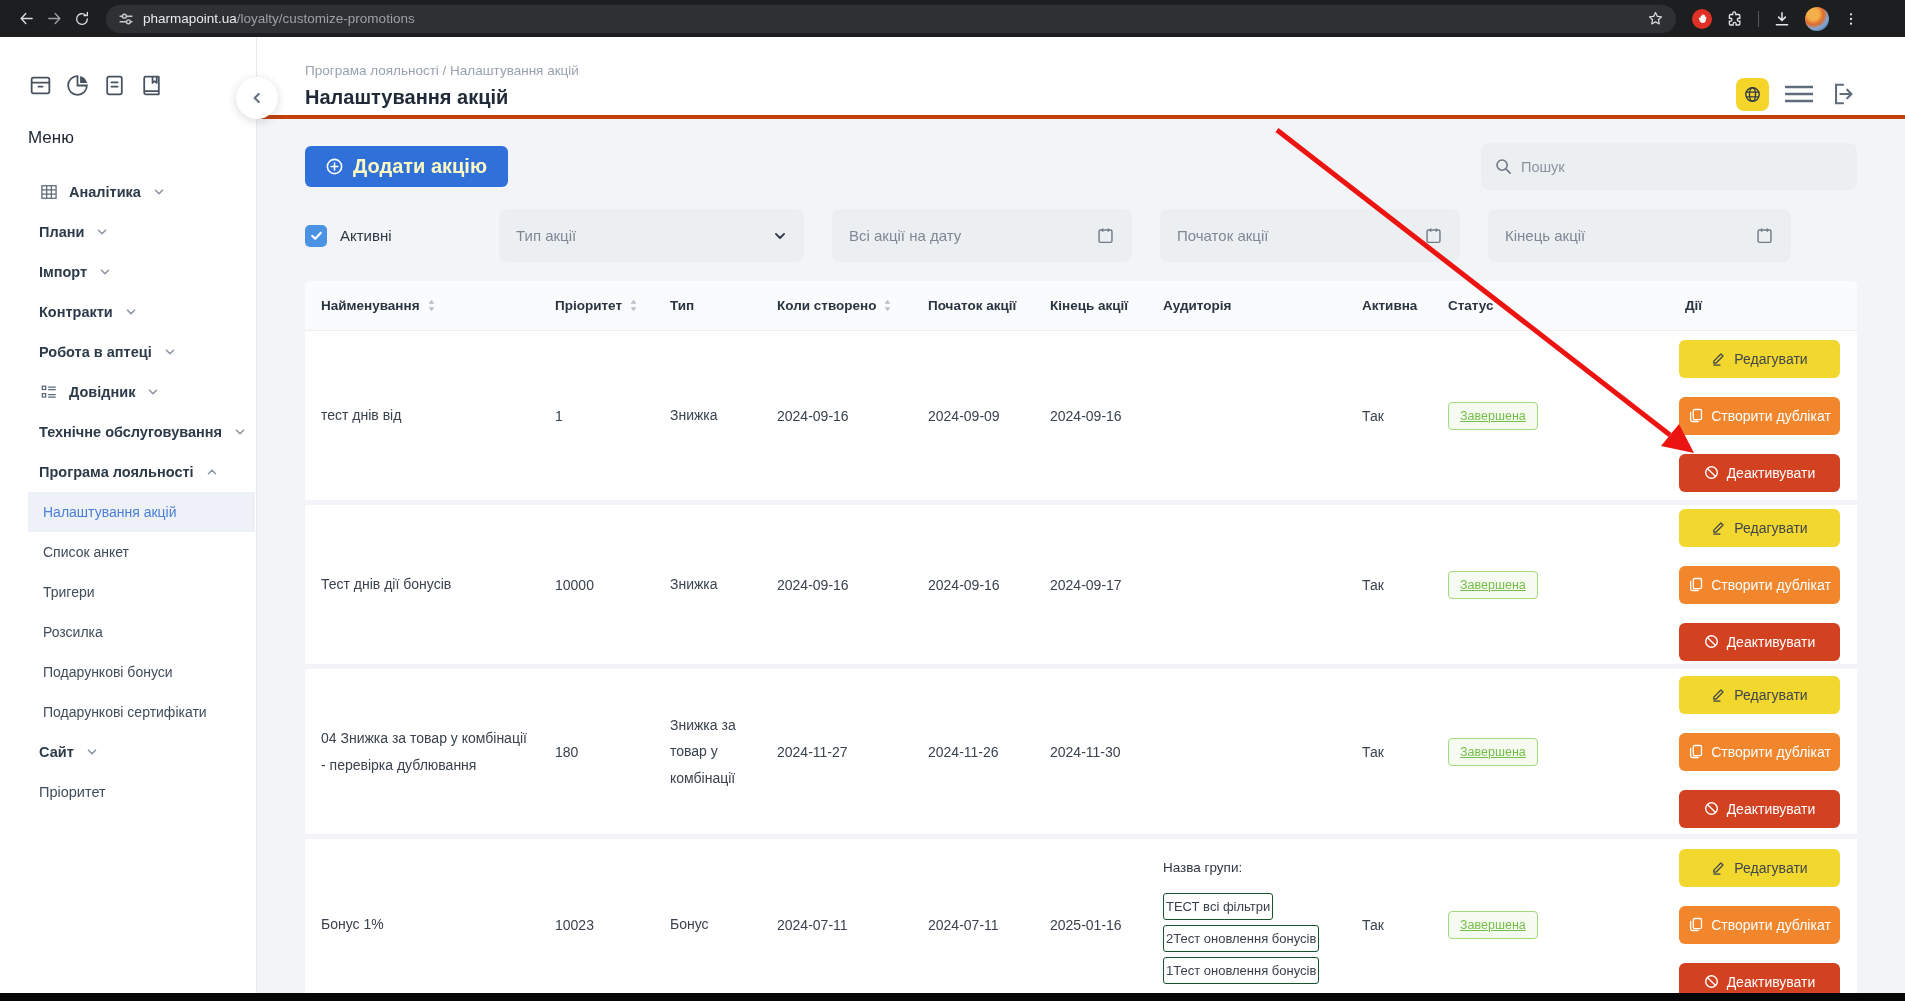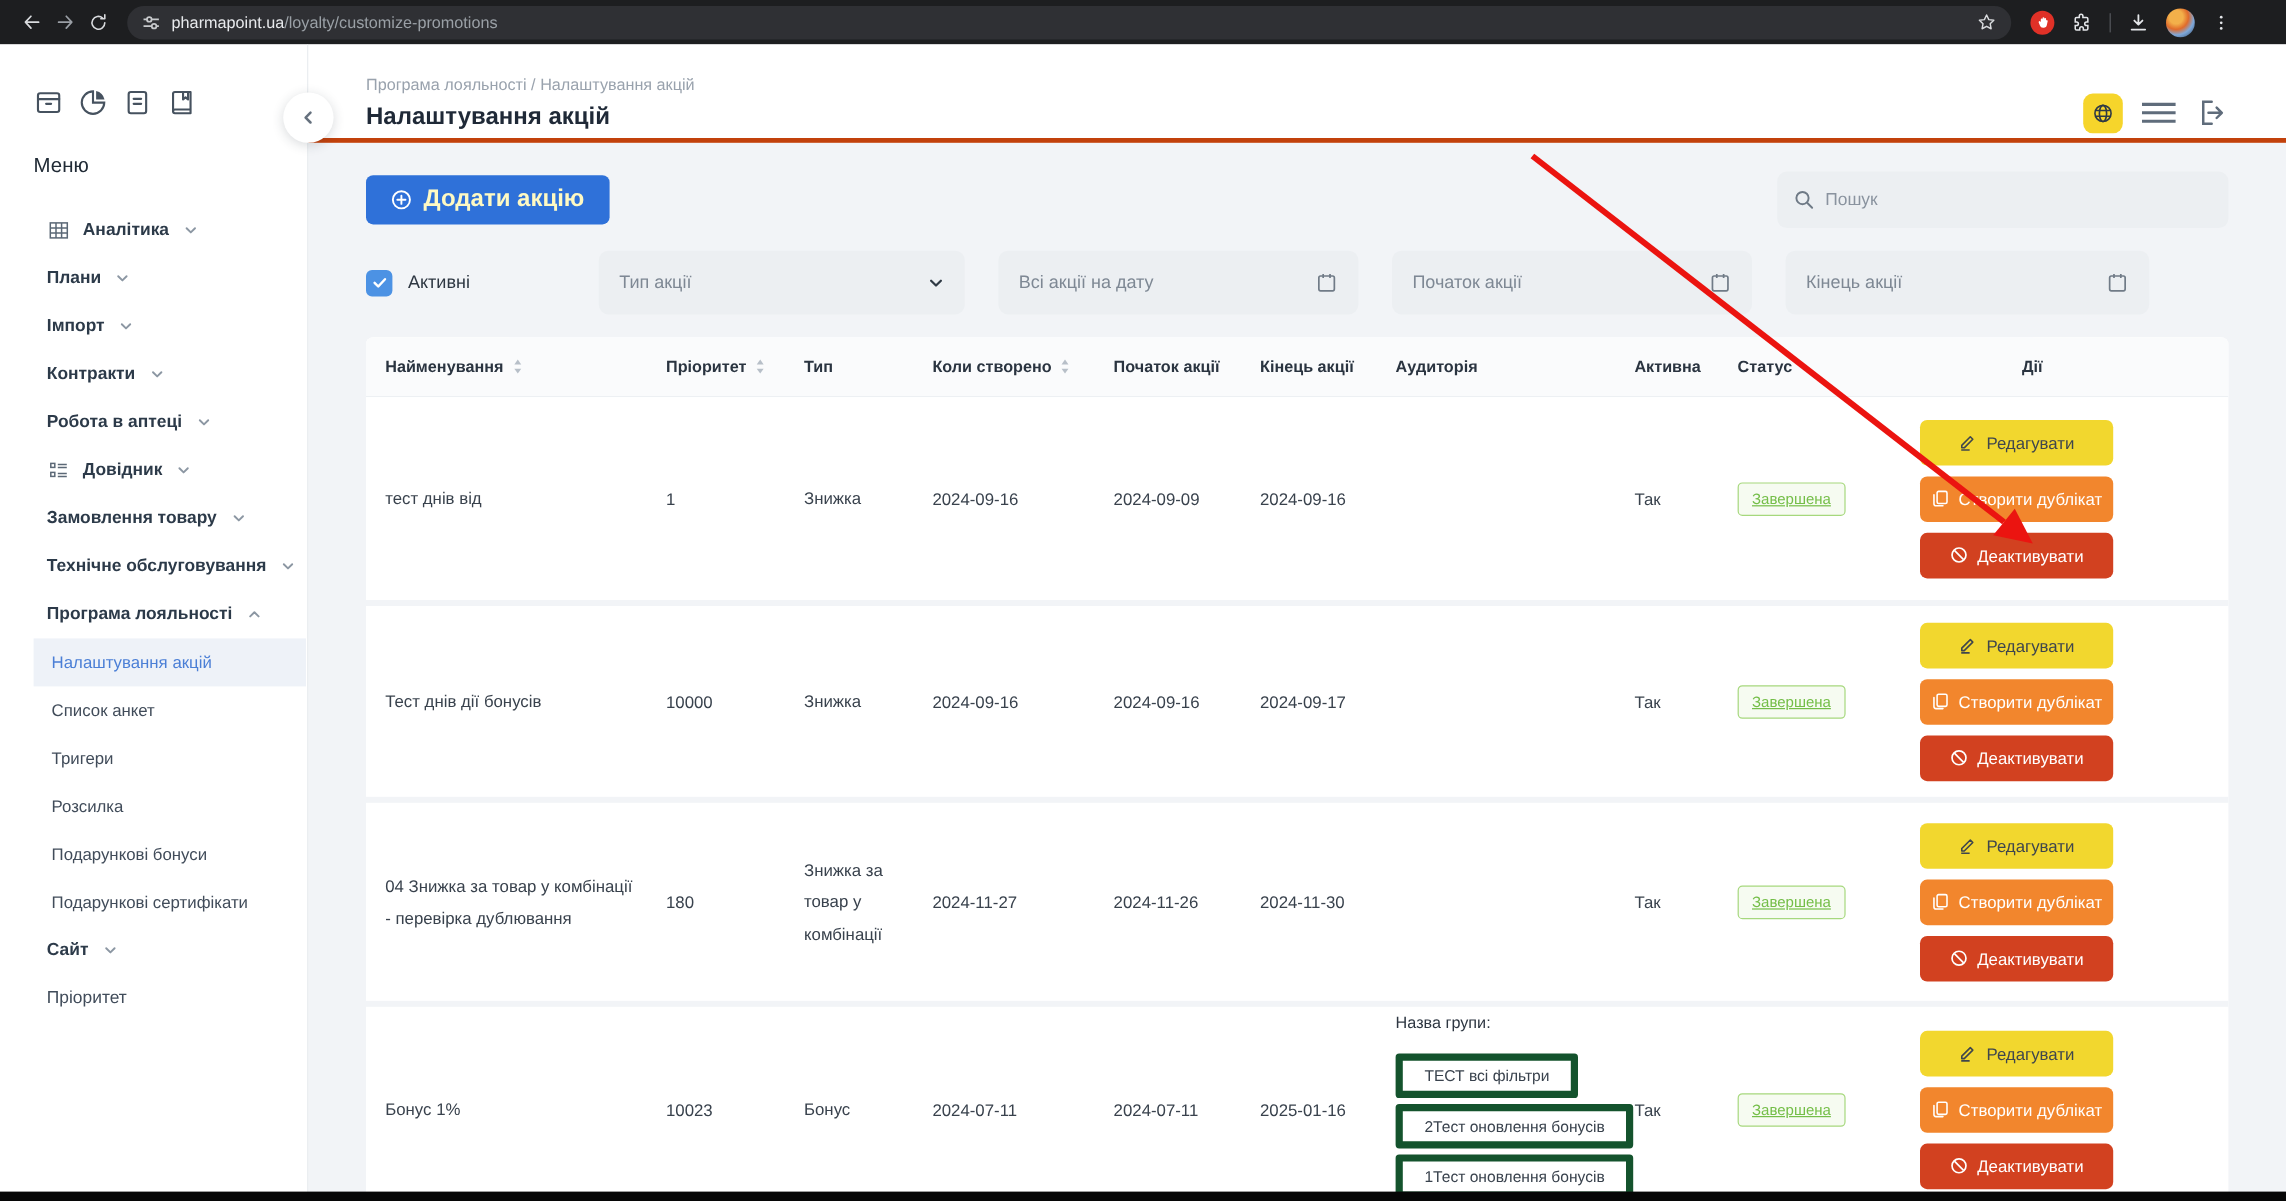--- a/index.html
+++ b/index.html
@@ -71,28 +71,28 @@
             font-size:13.5px; font-weight:700; color:#2A3440; }
   .th { display:flex; align-items:center; gap:7px; padding-right:22px; cursor:pointer; }
   .th .sorts { color:#B7BFC8; display:flex; }
   .th-actions { padding-left:85px; }
   .t-row { align-items:center; font-size:14px; color:#39424D; border-top:5px solid #F2F4F7; }
   .t-row.first { border-top:none; }
   .r1 { height:169px; } .r2 { height:164px; } .r3 { height:170px; } .r4 { min-height:176px; }
   .cell-name { padding-right:22px; line-height:1.9; }
   .cell-type { padding-right:18px; line-height:1.9; }
   .badge { display:inline-block; padding:6px 11px; border:1px solid #A6D87D; color:#74BE48; background:#F6FBF1; border-radius:4px; font-size:12.5px;text-decoration:underline; }
-  .actions-cell { display:flex; flex-direction:column; align-items:flex-start; gap:9px; padding-right:17px; }
+  .actions-cell { display:flex; flex-direction:column; align-items:flex-end; gap:19px; padding-right:17px; }
   .abtn { width:161px; height:38px; border:none; border-radius:6px; display:flex; align-items:center; justify-content:center; gap:8px;
           font-size:14px; font-weight:500; font-family:inherit; cursor:pointer; }
   .abtn.edit  { background:#F2D72E; color:#3F464D; }
   .abtn.dup   { background:#F2862D; color:#FFF; }
   .abtn.deact { background:#D24120; color:#FFF; }
   .aud-label { font-size:13.5px; color:#2E3742; margin-bottom:18px; }
-  .chip { width:max-content; border:6px solid #14532d; border-radius:3px; padding:5px 18px; font-size:13px; color:#39424D; background:#FFF; margin-bottom:5px; }
+  .chip { width:max-content; border:1px solid #14532d; border-radius:3px; padding:5px 2px; font-size:13px; color:#39424D; background:#FFF; margin-bottom:5px; }
 
   .page-arrow { position:absolute; left:0; top:0; width:1905px; height:1001px; pointer-events:none; z-index:40; }
   .bottom-bar { position:absolute; left:0; bottom:0; width:1905px; height:8px; background:#060606; z-index:45; }
 
   svg { flex:none; }
 </style>
 </head>
 <body>
 
 <svg width="0" height="0" style="position:absolute">
@@ -262,26 +262,20 @@
               <rect x="4" y="14" width="4" height="4" fill="none" stroke="currentColor" stroke-width="1.5"></rect>
               <path d="M11 6 h9 M11 9 h9 M11 15 h9 M11 18 h9" stroke="currentColor" stroke-width="1.5"></path>
             </svg>
           </span>
         <span>Довідник</span>
         <svg class="chev" width="12" height="12">
             <use href="#i-chev"></use>
           </svg>
       </div>
       <div class="nav-item">
-        <span>Замовлення товару</span>
-        <svg class="chev" width="12" height="12">
-            <use href="#i-chev"></use>
-          </svg>
-      </div>
-      <div class="nav-item">
         <span>Технічне обслуговування</span>
         <svg class="chev" width="12" height="12">
             <use href="#i-chev"></use>
           </svg>
       </div>
       <div class="nav-item">
         <span>Програма лояльності</span>
         <svg class="chev" width="12" height="12">
             <use href="#i-chev-up"></use>
           </svg>

